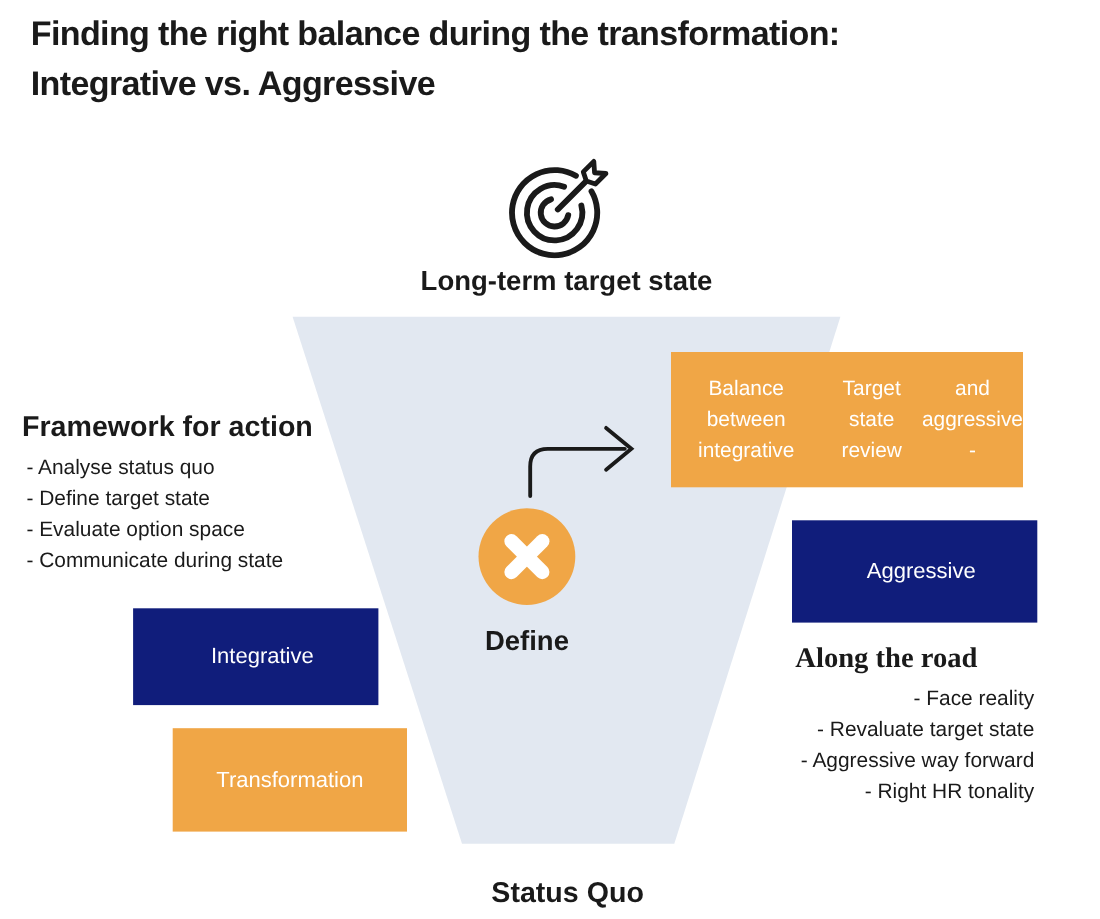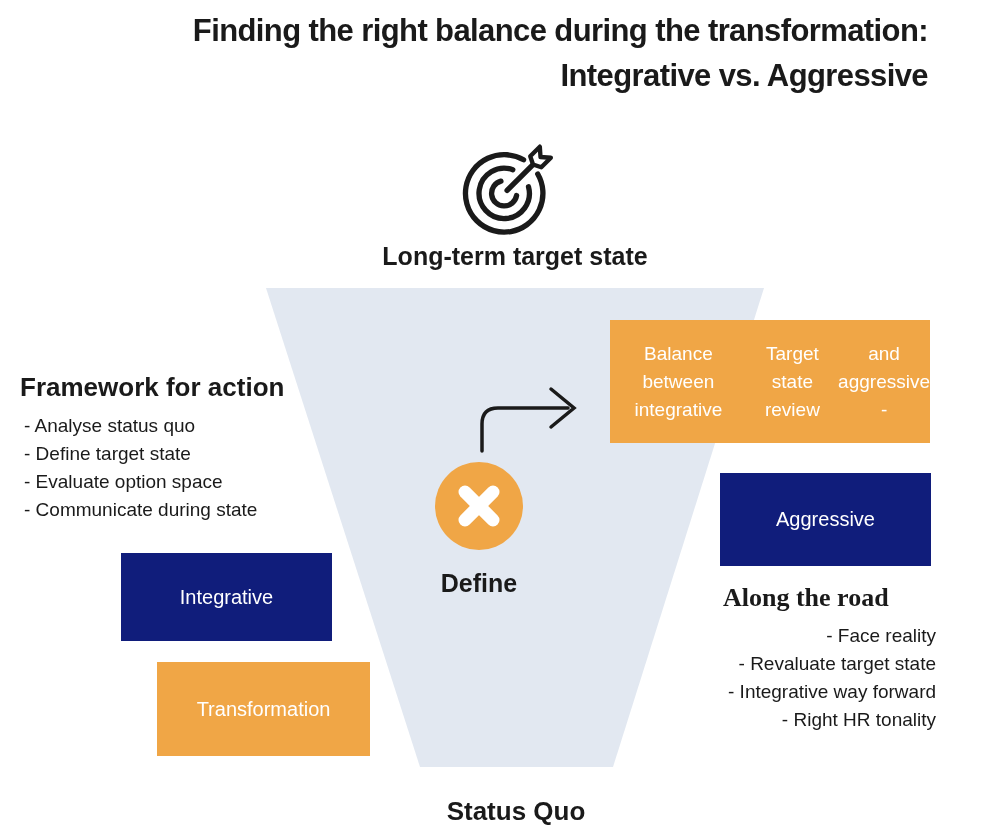--- a/index.html
+++ b/index.html
@@ -6,32 +6,31 @@
   body{
     width:1000px;height:835px;position:relative;background:#ffffff;
     font-family:"Liberation Sans","DejaVu Sans",sans-serif;
     color:var(--ink,#1A1A1A);overflow:hidden;
   }
   .abs{position:absolute;}
   .slide-title{
     left:28px;top:8px;width:900px;
     font-size:31px;line-height:45px;font-weight:700;letter-spacing:-0.6px;
     color:var(--ink,#1A1A1A);
-    text-align:right;
   }
   .center-x{transform:translateX(-50%);}
   .big-label{font-size:25px;font-weight:700;white-space:nowrap;}
   .section-heading{font-size:26px;font-weight:700;white-space:nowrap;}
   .bullet-list{font-size:19px;line-height:28px;white-space:nowrap;}
   .diagram-layer{left:0;top:0;width:1000px;height:835px;z-index:0;}
   .box{
     display:flex;align-items:center;justify-content:center;text-align:center;
     color:#fff;z-index:2;
   }
-  .box.navy{background:var(--navy,#101D7B);}
+  .box.navy{background:var(--navy,#101D7B);padding-left:12px;}
   .box.orange{background:var(--orange,#F0A646);}
   .box-label{font-size:20px;}
   .balance-box{
     left:610px;top:320px;width:320px;height:123px;
     flex-direction:row;font-size:19px;line-height:28px;
   }
   .integrative-box{left:121px;top:553px;width:211px;height:88px;}
   .transformation-box{left:157px;top:662px;width:213px;height:94px;}
   .aggressive-box{left:720px;top:473px;width:211px;height:93px;}
   .sensor-circle{
@@ -110,15 +109,15 @@
 </div>
 
 <div class="abs box navy aggressive-box">
   <span class="box-label">Aggressive</span>
 </div>
 
 <div class="abs section-heading along-heading">Along the road</div>
 <div class="abs bullet-list along-list">
   <div>- Face reality</div>
   <div>- Revaluate target state</div>
-  <div>- Integrative way forward</div>
+  <div>- Aggressive way forward</div>
   <div>- Right HR tonality</div>
 </div>
 
 </body></html>

